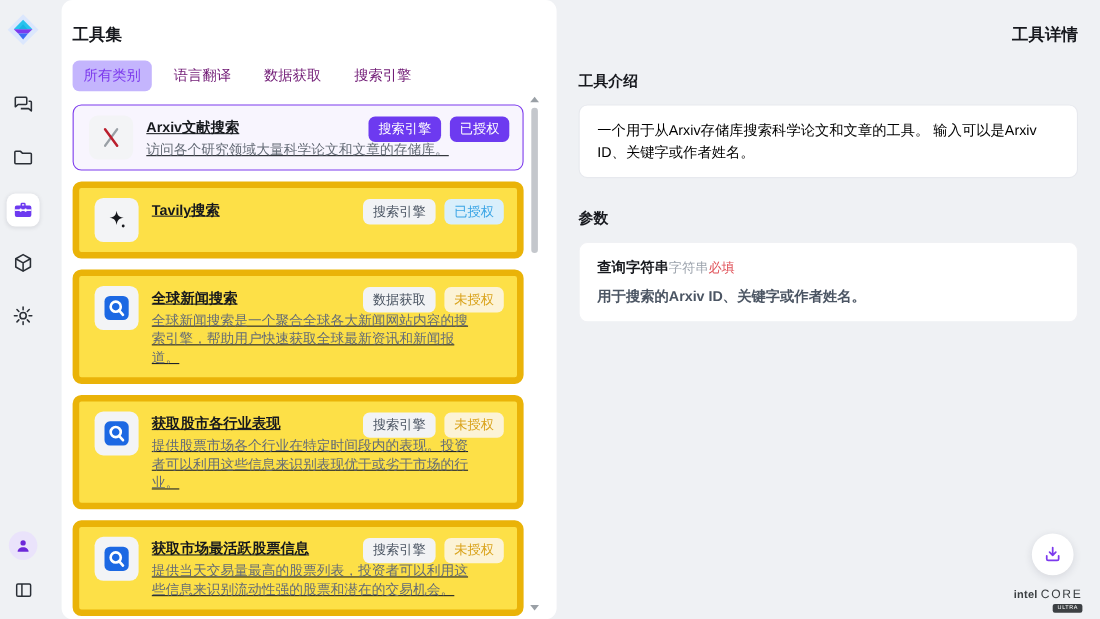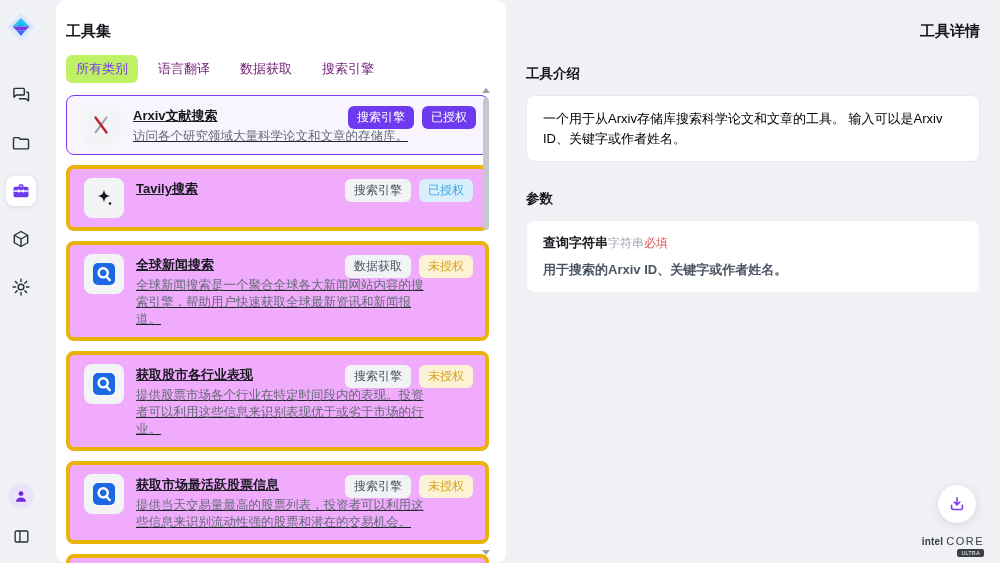--- a/index.html
+++ b/index.html
@@ -15,26 +15,26 @@
   .rail { width:42px; flex:none; display:flex; flex-direction:column; align-items:center; padding:12px 0 12px; }
   .app-logo { width:30px; height:30px; margin-bottom:38px; }
   .rail-nav { display:flex; flex-direction:column; gap:18px; align-items:center; }
   .rail-btn { width:30px; height:30px; border-radius:8px; display:flex; align-items:center; justify-content:center; cursor:pointer; }
   .rail-btn svg { display:block; }
   .rail-btn.active { background:#ffffff; box-shadow:0 1px 4px rgba(20,20,40,.10); }
   .rail-spacer { flex:1; }
   .rail-bottom { display:flex; flex-direction:column; gap:12px; align-items:center; }
   .avatar-wrap { width:26px; height:26px; border-radius:50%; background:#eae3fb; display:flex; align-items:center; justify-content:center; cursor:pointer; }
   
-  .tools-panel { width:450px; flex:none; margin-left:14px; background:#ffffff; border-radius:10px; height:563px; position:relative; padding:14px 17px 0 10px; overflow:hidden; }
+  .tools-panel { width:450px; flex:none; margin-left:14px; background:#ffffff; border-radius:10px; height:563px; position:relative; padding:14px 30px 0 10px; overflow:hidden; }
   .panel-title { font-size:15px; font-weight:bold; margin:8px 0 14px 0; color:#16181d; }
   .tabs { display:flex; gap:10px; align-items:center; margin-bottom:12px; }
   .tab { font-size:13px; color:#701a75; padding:5px 10px; border-radius:6px; cursor:pointer; white-space:nowrap; }
-  .tab.active { background:#bef264; color:#7c3aed; }
-  .tool-card { position:relative; display:flex; gap:12px; border:4px solid #eab308; border-radius:8px; padding:9px 14px; margin-bottom:10px; background:#f0abfc; cursor:pointer; }
+  .tab.active { background:#c4b5fd; color:#7c3aed; }
+  .tool-card { position:relative; display:flex; gap:12px; border:6px solid #eab308; border-radius:8px; padding:9px 14px; margin-bottom:10px; background:#fde047; cursor:pointer; }
   .tool-card.selected { border:1.5px solid #7c3aed; background:#f8f5fe; }
   .tool-icon { width:40px; height:40px; flex:none; border-radius:8px; background:#f3f4f6; display:flex; align-items:center; justify-content:center; }
   .tool-body { max-width:296px;text-decoration:underline; }
   .tool-name { font-size:13px; font-weight:bold; color:#16181d; margin:2px 0 3px; }
   .tool-desc { font-size:12.5px; color:#646b76; line-height:1.36; }
   .tool-badges { position:absolute; top:10px; right:12px; display:flex; gap:8px; }
   .badge { font-size:12px; padding:3px 9px; border-radius:6px; white-space:nowrap; }
   .badge.purple { background:#6d3af0; color:#ffffff; }
   .badge.plain  { background:#f2f3f5; color:#4b5563; }
   .badge.blue   { background:#d9effb; color:#3ba5e5; }

